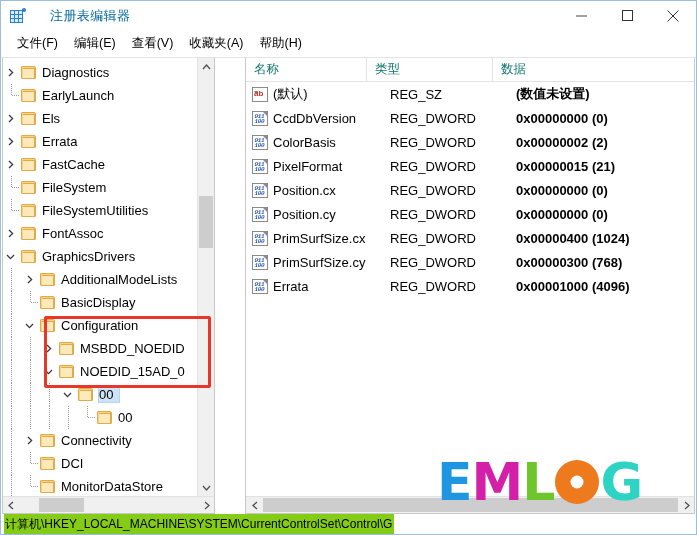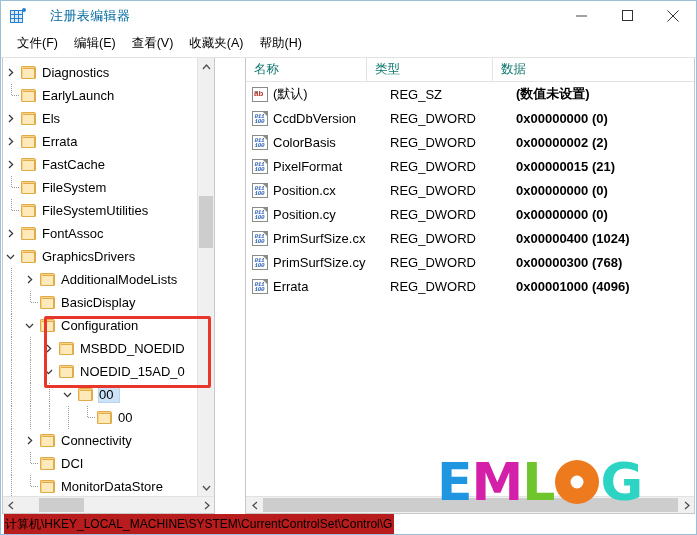--- a/index.html
+++ b/index.html
@@ -387,21 +387,21 @@
     display: flex;
     align-items: center;
     background: #ffffff;
     font-size: 12px;
     padding-left: 3px;
     overflow: hidden;
     white-space: nowrap;
     position: relative;
   }
   #status-text {
-    background: #b91c1c;
+    background: #84cc16;
     padding: 2px 2px 2px 1px;
     max-width: 428px;
     overflow: hidden;
     text-overflow: clip;
     white-space: nowrap;
     display: inline-block;
   }
 </style>
 </head>
 <body>

